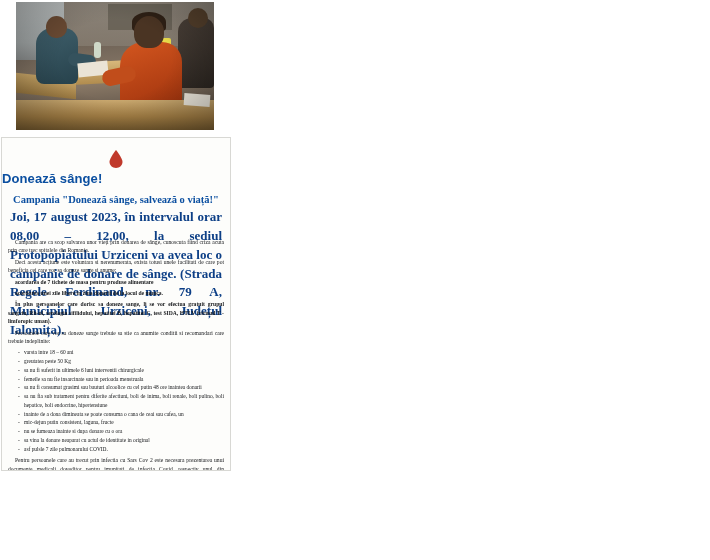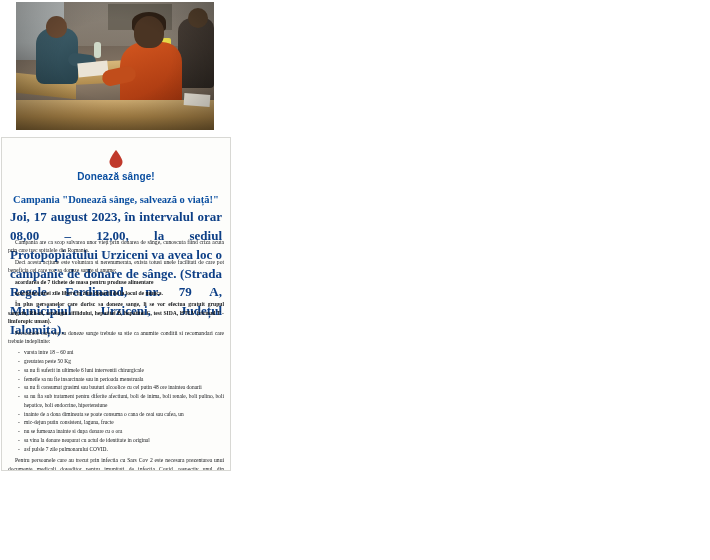--- a/index.html
+++ b/index.html
@@ -182,25 +182,24 @@
     top: 12px;
     width: 14px;
     height: 18px;
   }
   .drop svg { display: block; }
 
   .flyer-title {
     position: absolute;
     left: 0; right: 0;
     top: 33px;
-    text-align: center;
     color: #0b4fa0;
     font-family: "Liberation Sans", sans-serif;
     font-weight: bold;
-    font-size: 10px;
+    font-size: 13px;
     letter-spacing: .1px;
   }
 
   .flyer-sub {
     position: absolute;
     left: 0; right: 0;
     top: 56px;
     text-align: center;
     color: #0b4fa0;
     font-family: "Liberation Serif", serif;

